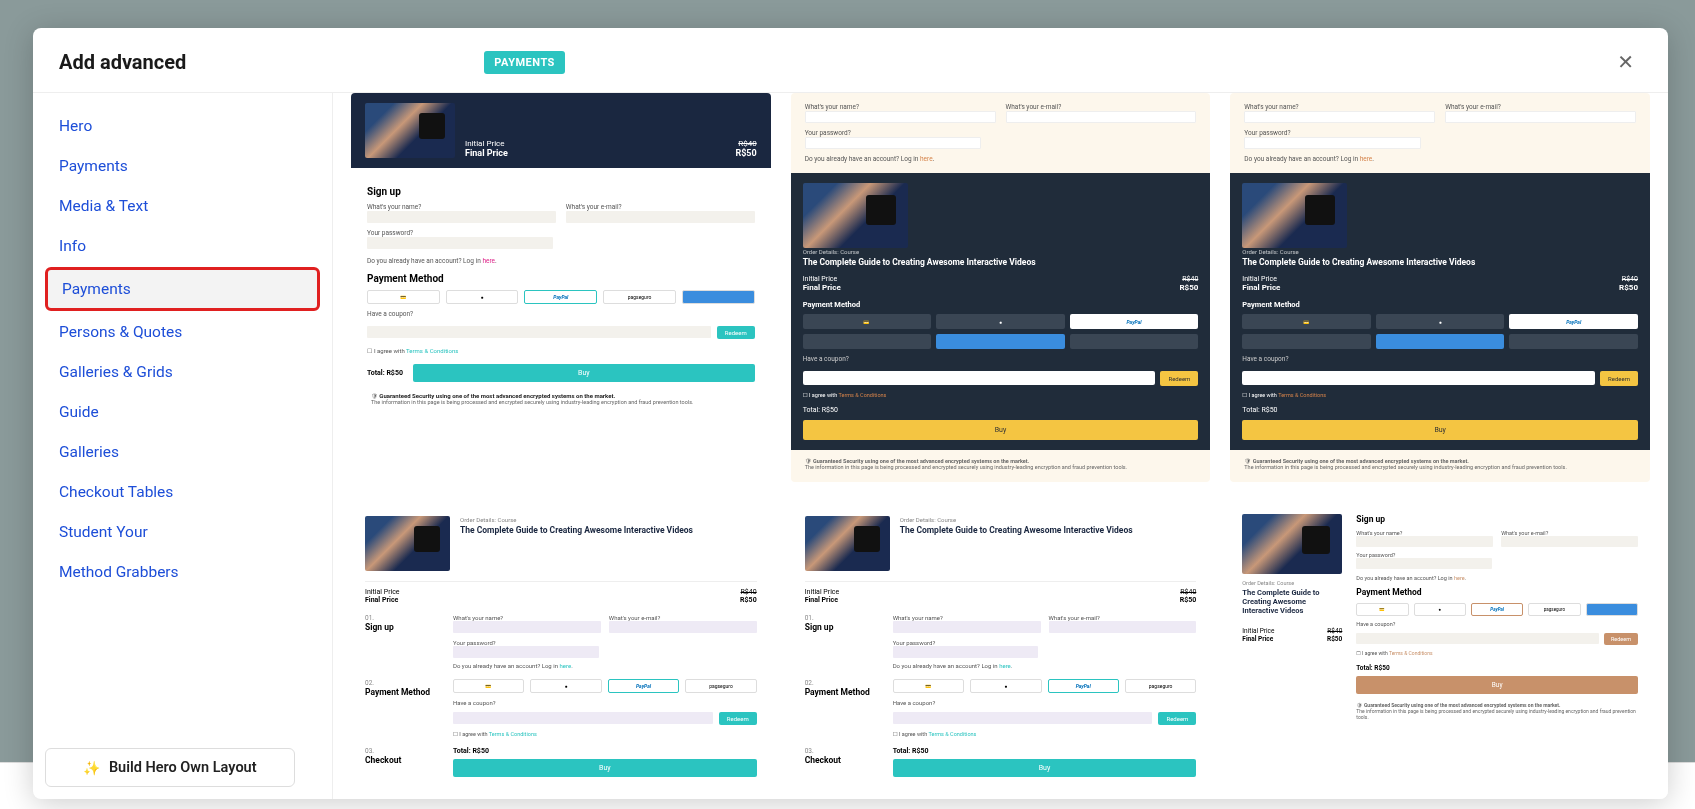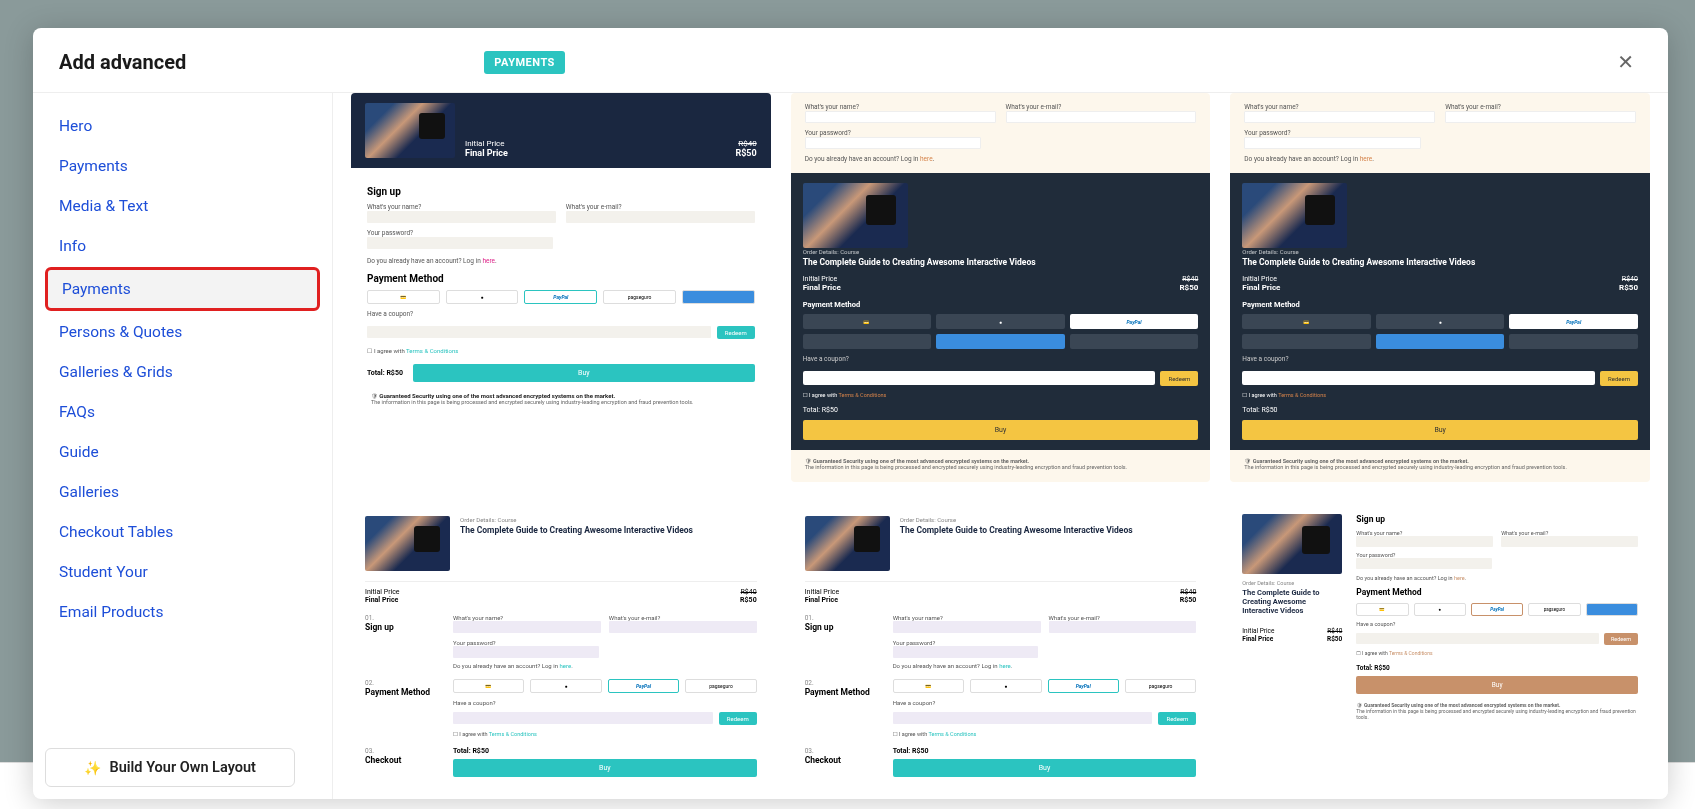--- a/index.html
+++ b/index.html
@@ -170,31 +170,30 @@
 
     <div class="sidebar">
       <div class="sidebar-scroll">
         <div class="sidebar-item">Hero</div>
         <div class="sidebar-item">Payments</div>
         <div class="sidebar-item">Media &amp; Text</div>
         <div class="sidebar-item">Info</div>
         <div class="sidebar-item selected">Payments</div>
         <div class="sidebar-item">Persons &amp; Quotes</div>
         <div class="sidebar-item">Galleries &amp; Grids</div>
-        <div class="sidebar-item">FAQs</div>
         <div class="sidebar-item">Guide</div>
         <div class="sidebar-item">Galleries</div>
         <div class="sidebar-item">Checkout Tables</div>
         <div class="sidebar-item">Student Your</div>
-        <div class="sidebar-item">Email Products</div>
+        <div class="sidebar-item">Method Grabbers</div>
       </div>
       <div class="sidebar-footer">
         <button class="build-btn">
           <span class="wand">✨</span>
-          <span>Build Your Own Layout</span>
+          <span>Build Hero Own Layout</span>
         </button>
       </div>
     </div>
 
     <div class="content">
       <div class="templates-grid">
 
         <div class="tmpl t1">
           <div class="t1-hero">
             <div class="t1-img"></div>

